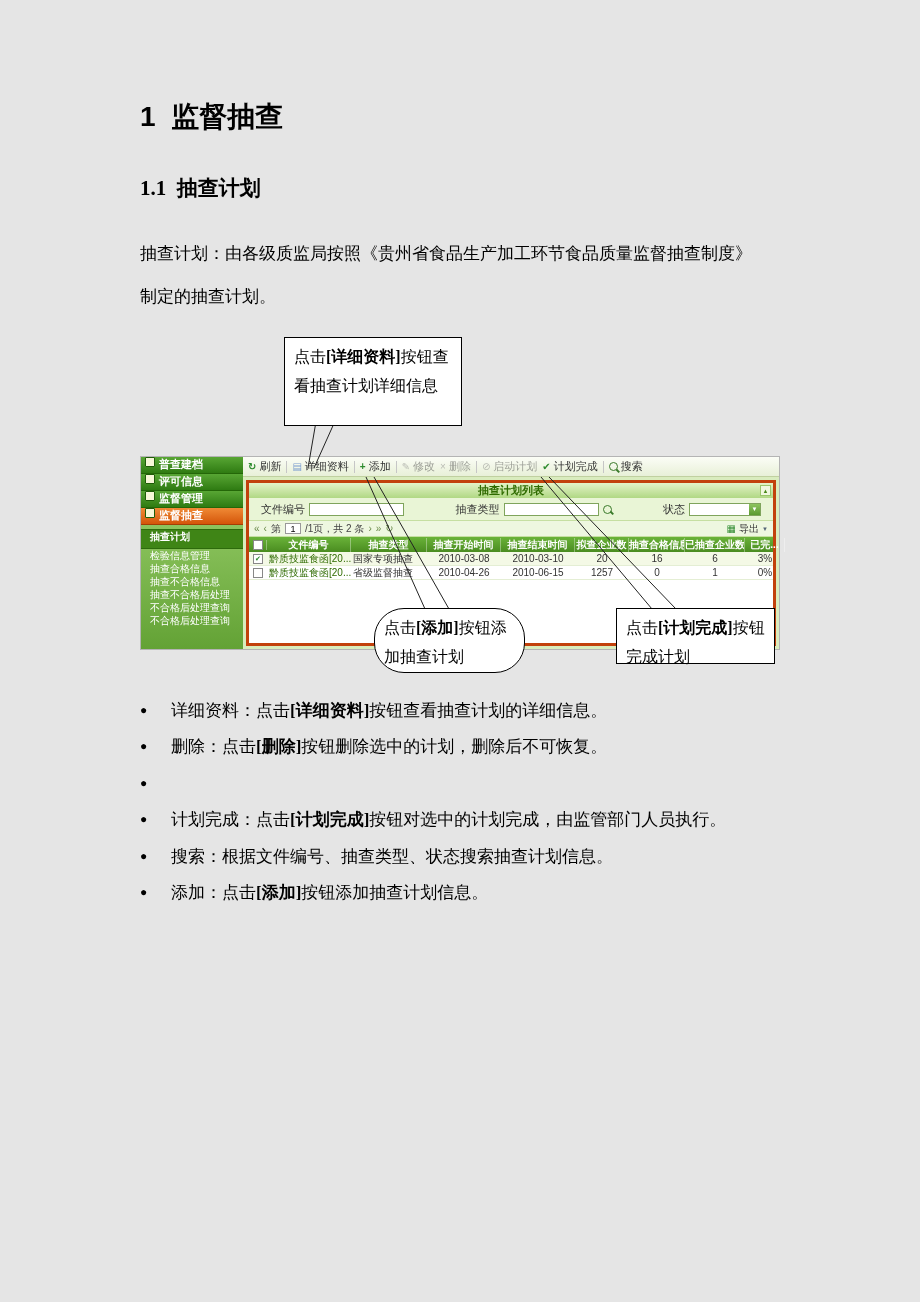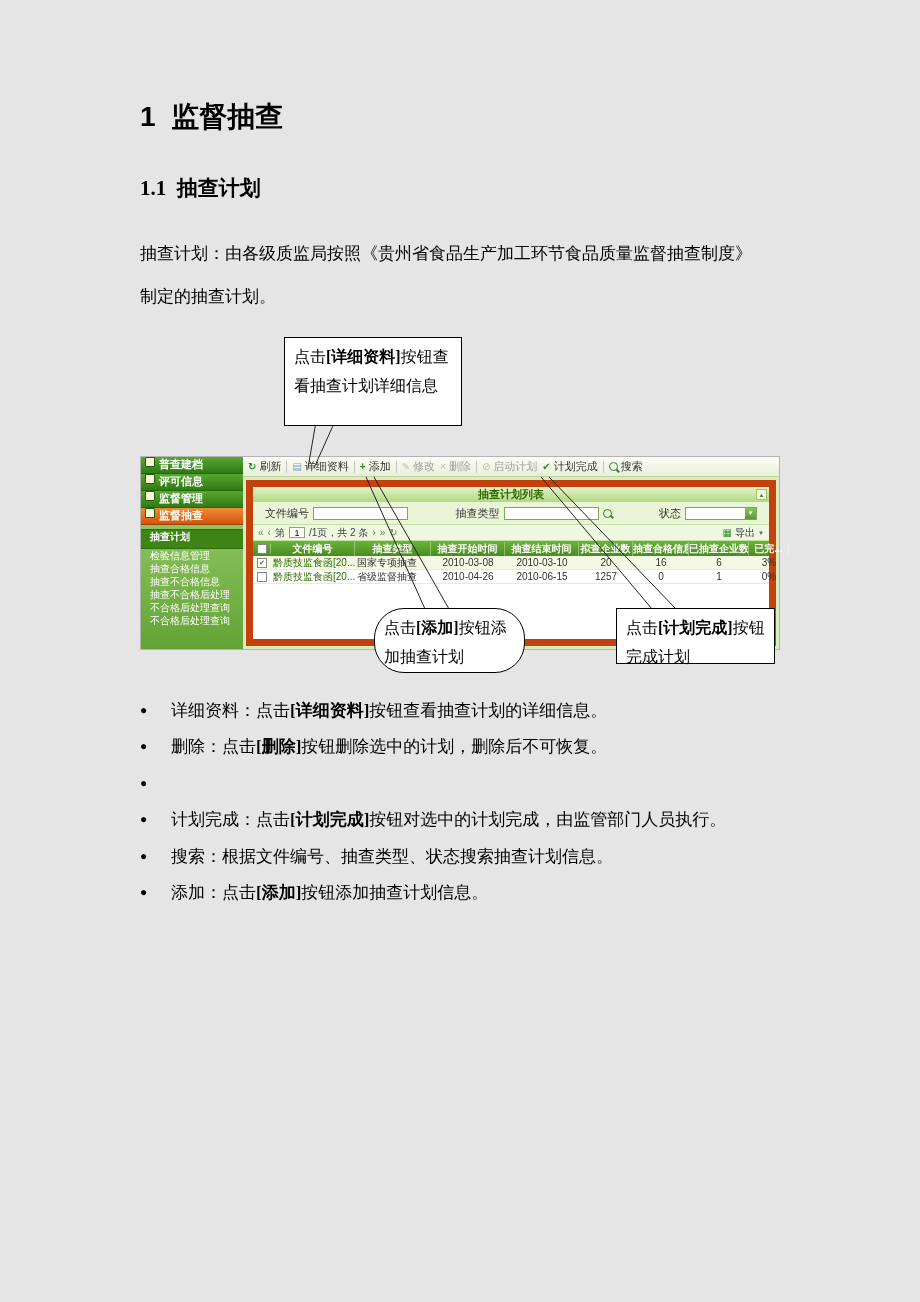--- a/index.html
+++ b/index.html
@@ -51,21 +51,21 @@
   .ti{font-size:10px;line-height:10px;}
   .ti.green{color:#2e8b2e;font-weight:bold;}
   .ti.doc{color:#7a9ccf;}
   .ti.gray{color:#777;}
   .sep{height:12px;border-left:1px solid #c6c6c6;}
   .search-ico{display:inline-block;width:7px;height:7px;border:1.5px solid #3a7a2a;border-radius:50%;position:relative;}
   .search-ico::after{content:"";position:absolute;width:4px;height:1.5px;background:#3a7a2a;
                      right:-3px;bottom:-1px;transform:rotate(45deg);}
 
   .content{flex:1;background:#d9ecbe;padding:3px;box-sizing:border-box;min-height:0;}
-  .panel{height:100%;border:7px solid #c2410c;display:flex;flex-direction:column;background:#fff;box-sizing:border-box;}
+  .panel{height:100%;border:3px solid #c2410c;display:flex;flex-direction:column;background:#fff;box-sizing:border-box;}
   .panel-title{height:15px;flex:0 0 15px;background:linear-gradient(#e4f3c8,#b0d884);position:relative;
                text-align:center;font-size:11px;font-weight:bold;color:#2f6b00;line-height:15px;}
   .collapse{position:absolute;right:2px;top:2px;width:11px;height:11px;line-height:10px;font-size:6px;
             color:#4a8a1a;background:#f0f8e0;border:1px solid #9cc56c;text-align:center;box-sizing:border-box;cursor:pointer;}
   .filters{height:23px;flex:0 0 23px;background:#e9f5d6;border-bottom:1px solid #c6dfa2;display:flex;
            align-items:center;justify-content:space-between;padding:0 12px;font-size:11px;color:#333;box-sizing:border-box;}
   .fgroup{display:flex;align-items:center;gap:4px;}
   .finput{width:95px;height:13px;border:1px solid #7fa45c;font-size:10px;padding:0 2px;box-sizing:border-box;}
   .fselect{width:72px;height:13px;background:#fff;border:1px solid #7fa45c;position:relative;cursor:pointer;box-sizing:border-box;}
   .fsel-arrow{position:absolute;right:0;top:0;width:11px;height:11px;background:linear-gradient(#8cc45e,#5a9a30);

